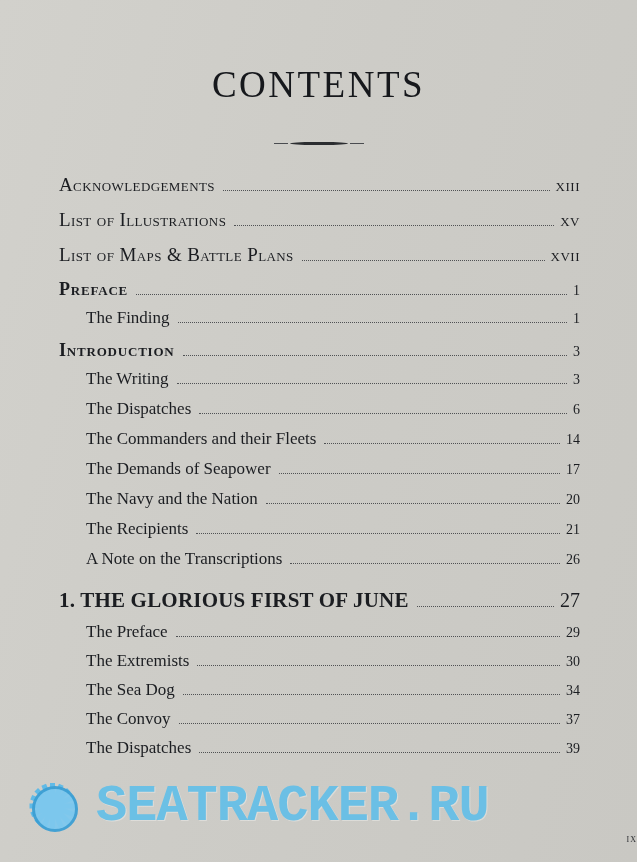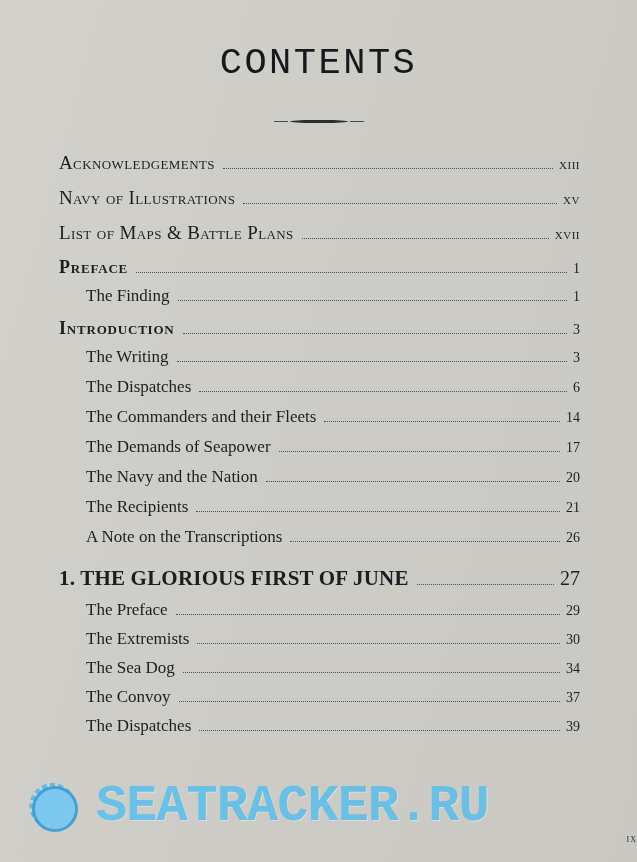--- a/index.html
+++ b/index.html
@@ -21,25 +21,25 @@
   }
   .page-inner {
     position: absolute;
     left: 40px;
     right: 40px;
     top: 30px;
     bottom: 10px;
   }
   .title {
     text-align: center;
-    font-family: Liberation Mono, monospace;
+    font-family: Liberation Serif, serif;
     font-size: 37px;
     letter-spacing: 2.5px;
     color: #16181c;
-    margin-top: 12px;
+    margin-top: 33px;
     font-weight: normal;
   }
   .rule-wrap {
     text-align: center;
     margin-top: 14px;
     height: 14px;
   }
   .rule {
     display: inline-block;
     width: 58px;
@@ -89,21 +89,21 @@
   .row.front {
     margin-bottom: 15px;
     font-size: 19px;
   }
   .row.front .label {
     font-variant: small-caps;
     letter-spacing: .4px;
     text-align: right;
   }
   .row.front .page-no {
-    font-size: 15px;
+    font-size: 18px;
     letter-spacing: .5px;
   }
 
   
   .row.section {
     margin-top: 14px;
     margin-bottom: 10px;
     font-size: 18px;
   }
   .row.section .label {
@@ -217,21 +217,21 @@
     </div>
 
     <div class="toc">
 
       <div class="row front">
         <span class="label">Acknowledgements</span>
         <span class="dots"></span>
         <span class="page-no">xiii</span>
       </div>
       <div class="row front">
-        <span class="label">Navy of Illustrations</span>
+        <span class="label">List of Illustrations</span>
         <span class="dots"></span>
         <span class="page-no">xv</span>
       </div>
       <div class="row front">
         <span class="label">List of Maps &amp; Battle Plans</span>
         <span class="dots"></span>
         <span class="page-no">xvii</span>
       </div>
 
       <div class="row section">

